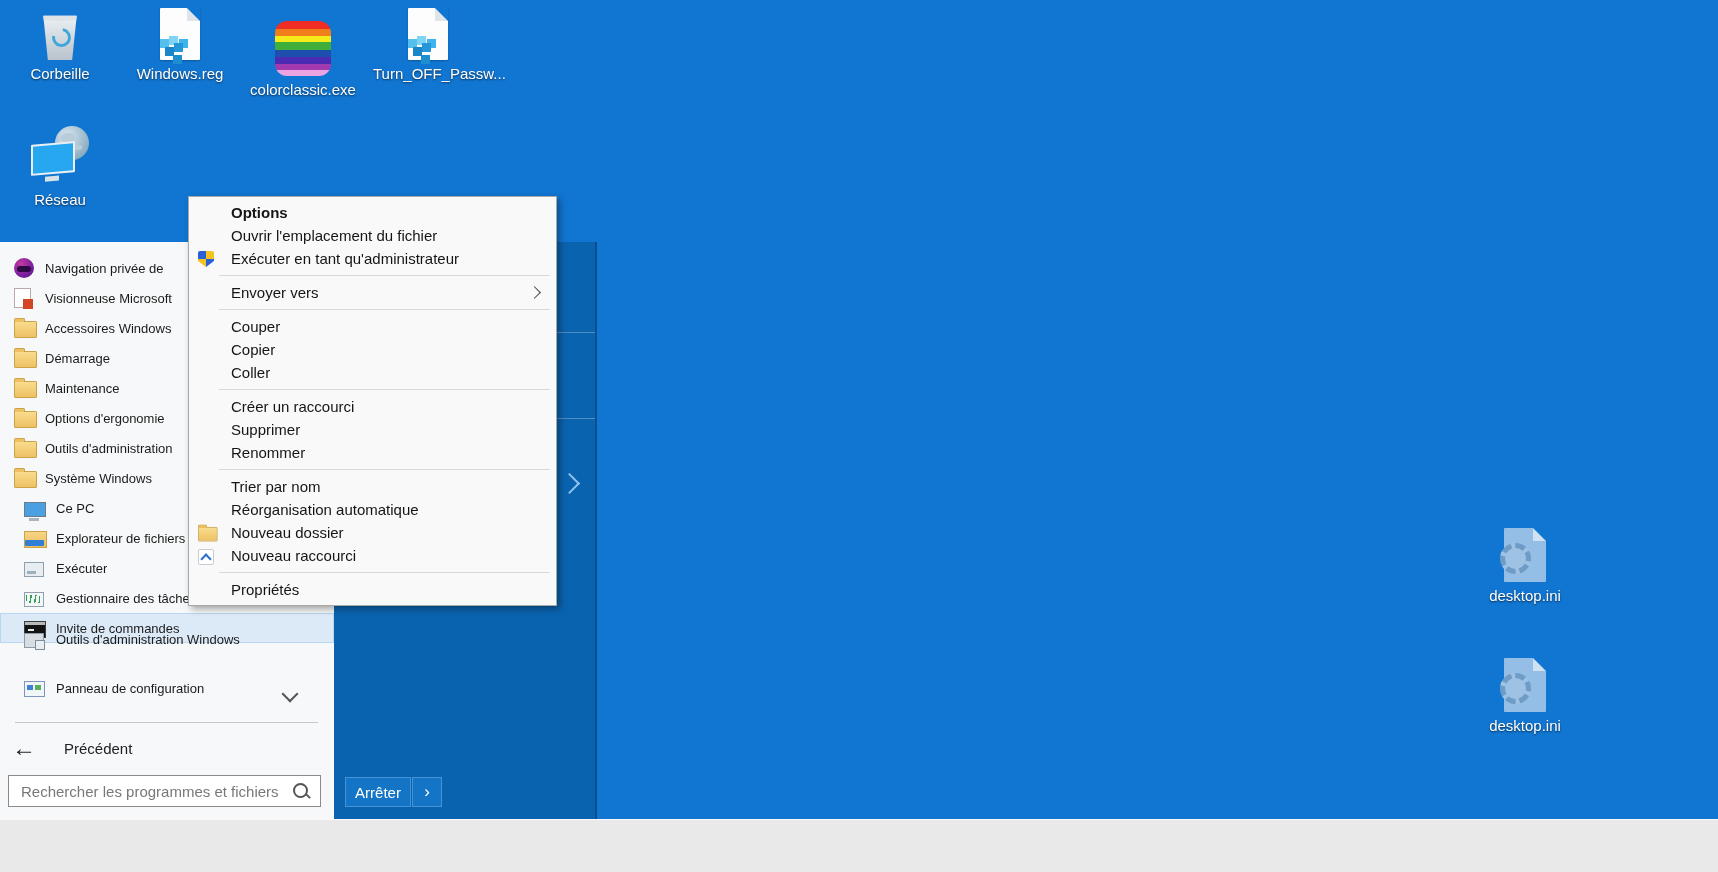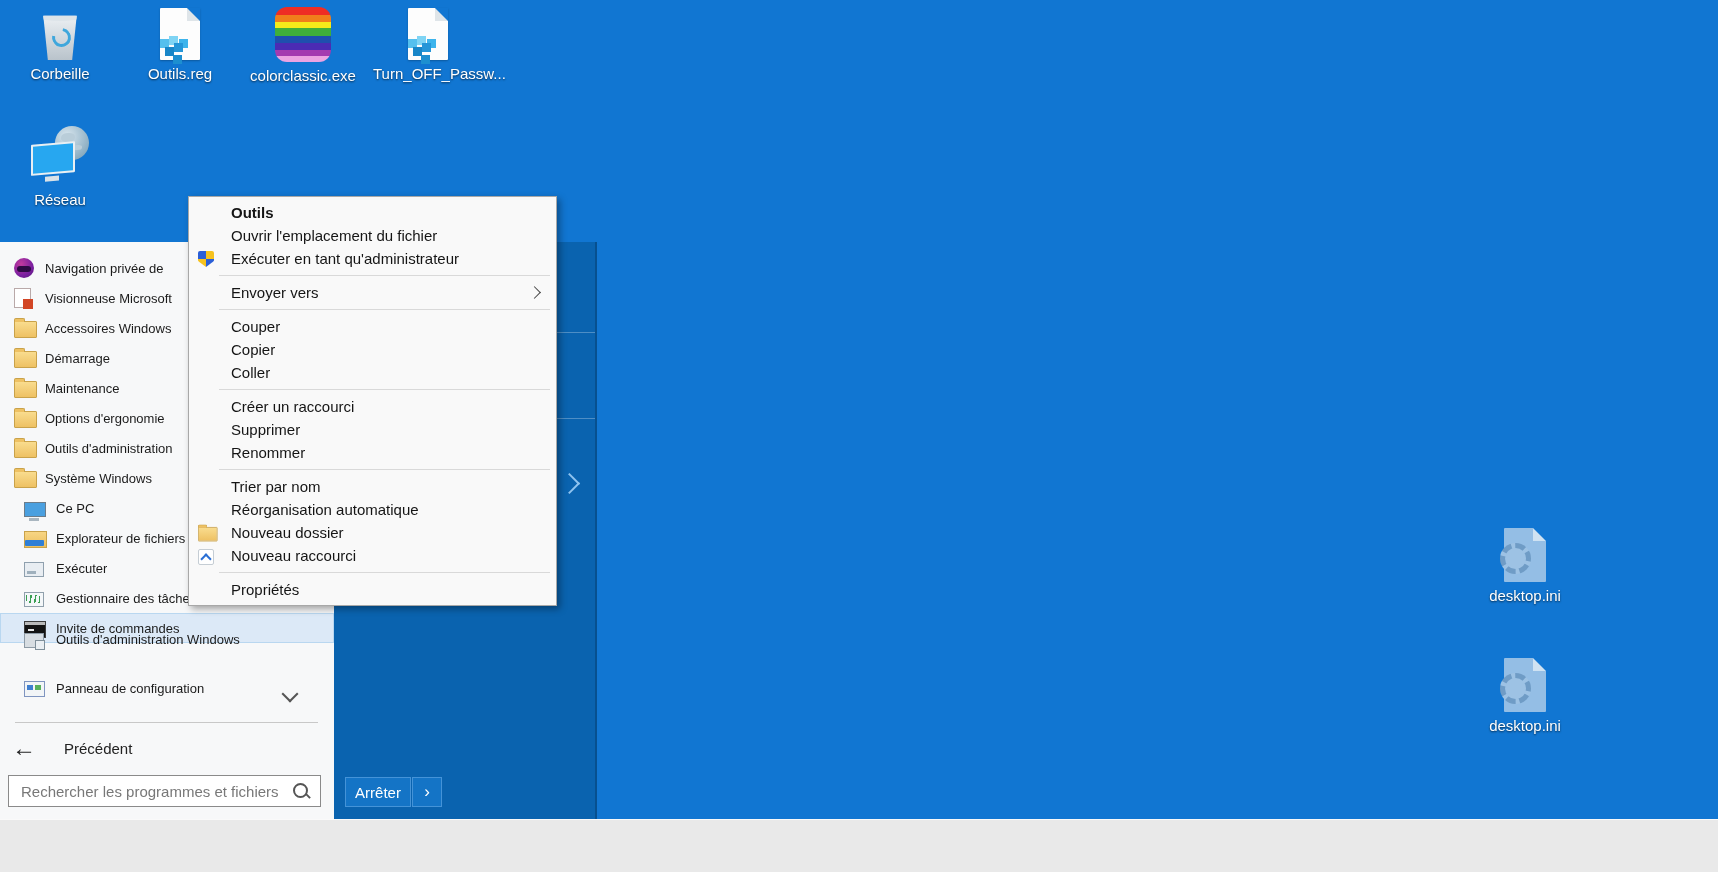--- a/index.html
+++ b/index.html
@@ -130,23 +130,23 @@
       <div class="bin"></div>
     </div>
   <div class="dlabel">Corbeille</div>
 </div>
 <div class="dicon" style="left:125px;top:2px">
   <div class="dart">
       <div class="regdoc">
         <div class="cubes"></div>
       </div>
     </div>
-  <div class="dlabel">Outils.reg</div>
-</div>
-<div class="dicon" style="left:248px;top:4px">
+  <div class="dlabel">Windows.reg</div>
+</div>
+<div class="dicon" style="left:248px;top:18px">
   <div class="dart">
       <div class="rainbow"></div>
     </div>
   <div class="dlabel">colorclassic.exe</div>
 </div>
 <div class="dicon" style="left:373px;top:2px">
   <div class="dart">
       <div class="regdoc">
         <div class="cubes"></div>
       </div>
@@ -292,21 +292,21 @@
     <div class="pane-line" style="top:176px"></div>
     <div class="pane-chev"></div>
     <div class="sm-off">
       <div class="off-main">Arrêter</div>
       <div class="off-arrow">›</div>
     </div>
   </div>
 </div>
 
 <div id="context-menu" class="abs">
-  <div class="cm-item bold">Outils</div>
+  <div class="cm-item bold">Options</div>
   <div class="cm-item">Ouvrir l'emplacement du fichier</div>
   <div class="cm-item">
     <span class="cm-ic">
         <span class="uac" style="display:block"></span>
       </span>
     <span>Exécuter en tant qu'administrateur</span></div>
   <div class="cm-sep"></div>
   <div class="cm-item">
     <span>Envoyer vers</span>
     <span class="cm-sub"></span></div>

